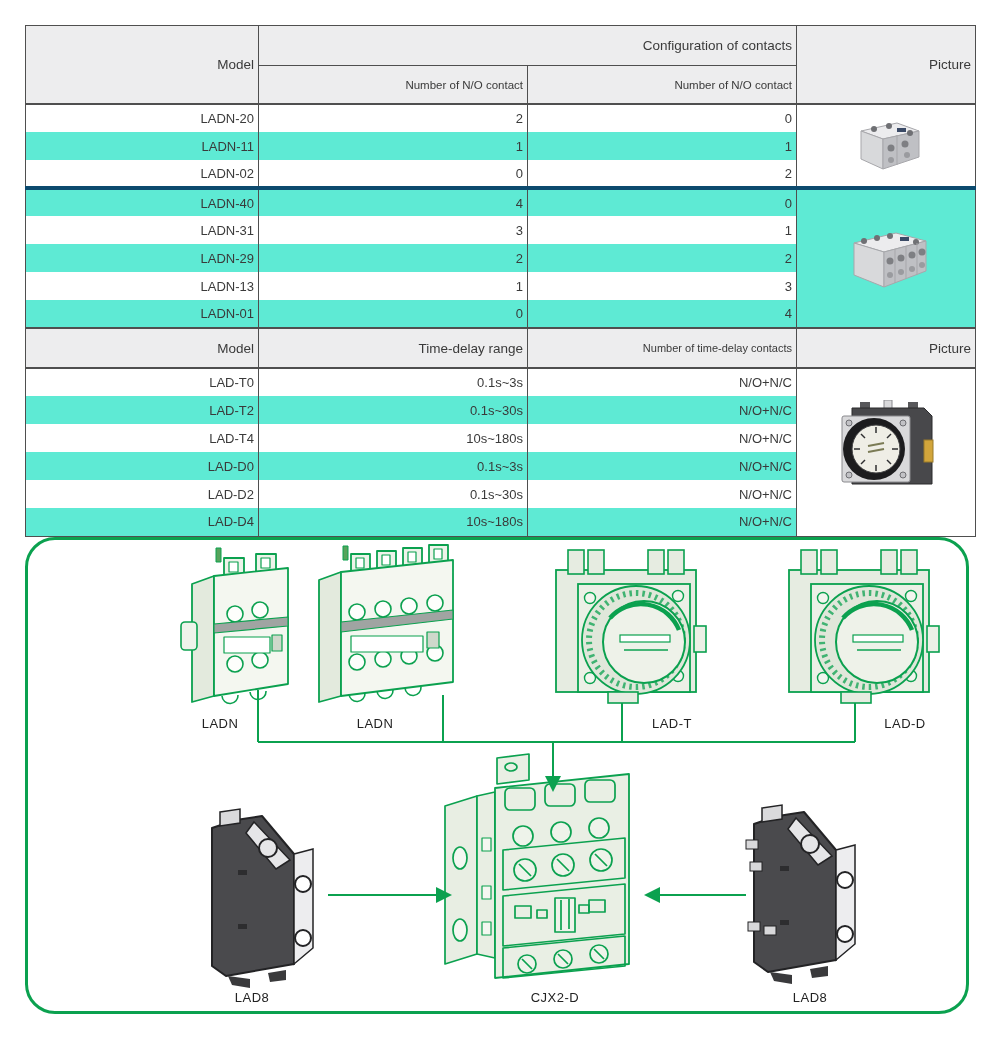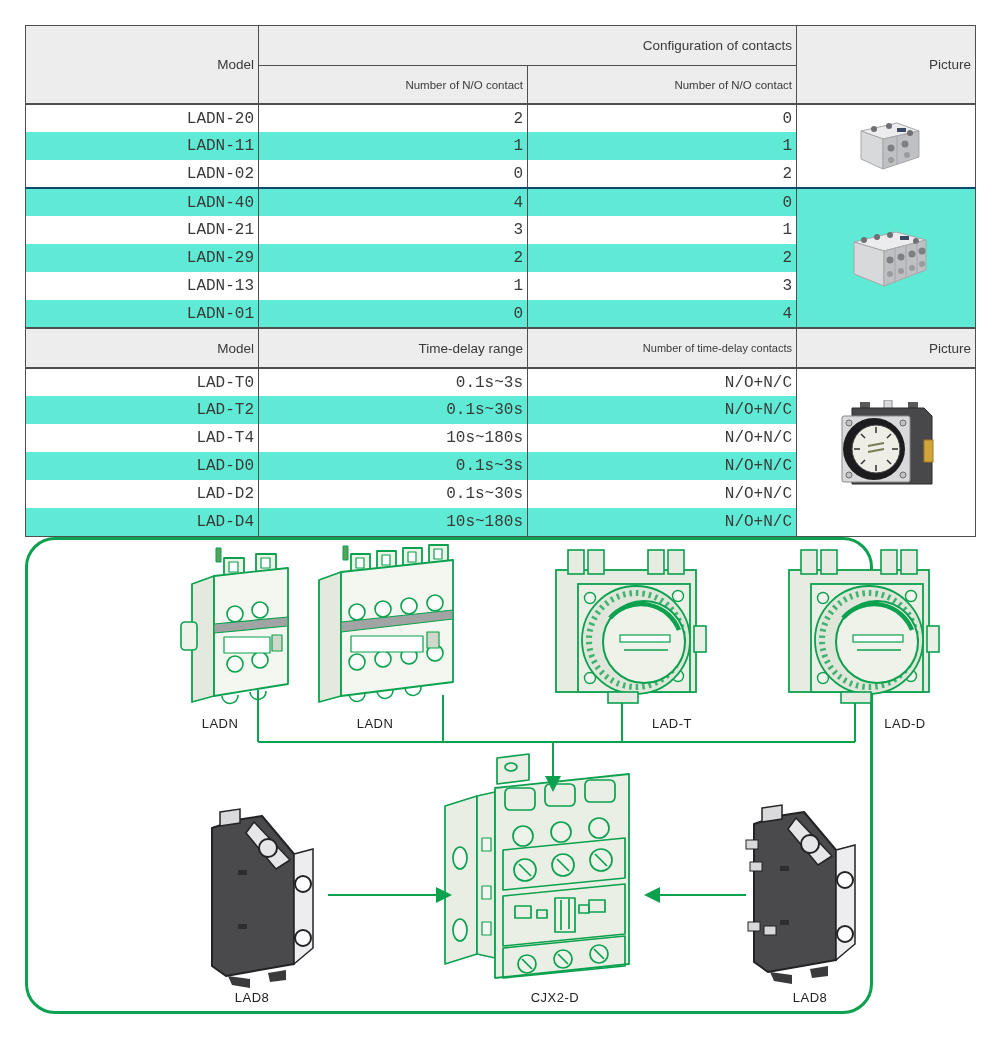--- a/index.html
+++ b/index.html
@@ -14,35 +14,35 @@
     border:1px solid #4f4f4f;
   }
   .spec-table th,.spec-table td{
     border-left:1px solid #4f4f4f;border-right:1px solid #4f4f4f;
     text-align:right;vertical-align:middle;padding:4px;font-weight:normal;
   }
   th.h-main{background:#ededee;font-size:13.5px;height:31px;}
   th.h-span{background:#ededee;font-size:13.5px;border-bottom:2px solid #4f4f4f;}
   th.h-sub{background:#ededee;font-size:11.5px;height:29px;border-bottom:2px solid #4f4f4f;}
   tr.data-row{height:28px;}
-  tr.data-row td{font-size:16px;font-family:Liberation Mono, monospace;}
+  tr.data-row td{font-size:13px;}
   tr.stripe td{background:#5eead4;}
-  tr.group-sep td{border-top:2px solid #0c4a6e;}
+  tr.group-sep td{border-top:4px solid #0c4a6e;}
   tr.sect-head td{
     background:#ededee;height:30px;
     border-top:2px solid #4f4f4f;border-bottom:2px solid #4f4f4f;
   }
   .sect-model,.sect-range,.sect-pic{font-size:13.5px;}
   .sect-contacts{font-size:11px;}
   td.range-cell,td.nonc-cell{font-size:12.5px;}
   td.pic-cell{background:#fff;}
   .pic-wrap{display:flex;align-items:center;justify-content:center;}
   
   .diagram-box{
-    position:absolute;left:25px;top:537px;width:848px;height:477px;
+    position:absolute;left:25px;top:537px;width:944px;height:477px;
     border:3px solid #0ba14f;border-radius:30px;box-sizing:border-box;
   }
   .diagram-box svg{position:absolute;left:0;top:0;}
   .dlabel{font-size:13px;fill:#222;letter-spacing:0.5px;}
 </style>
 </head>
 <body>
 
 <table class="spec-table">
   <colgroup>
@@ -120,21 +120,21 @@
               <circle cx="88" cy="29" r="3.5" fill="#7e7f83"></circle>
             <circle cx="56" cy="52" r="3" fill="#9a9b9f"></circle>
               <circle cx="67" cy="49" r="3" fill="#9a9b9f"></circle>
             <circle cx="78" cy="46" r="3" fill="#9a9b9f"></circle>
               <circle cx="88" cy="42" r="3" fill="#9a9b9f"></circle>
           </svg>
         </div>
       </td>
     </tr>
     <tr class="data-row">
-      <td>LADN-21</td>
+      <td>LADN-31</td>
       <td>3</td>
       <td>1</td>
     </tr>
     <tr class="data-row stripe">
       <td>LADN-29</td>
       <td>2</td>
       <td>2</td>
     </tr>
     <tr class="data-row">
       <td>LADN-13</td>

